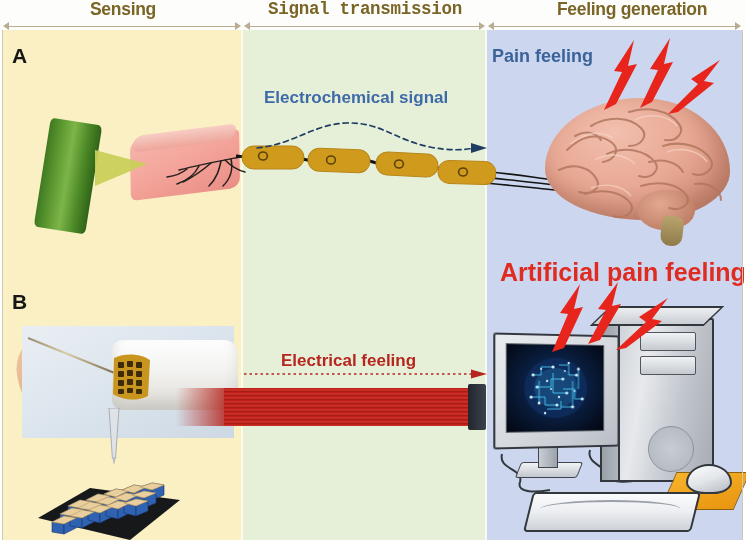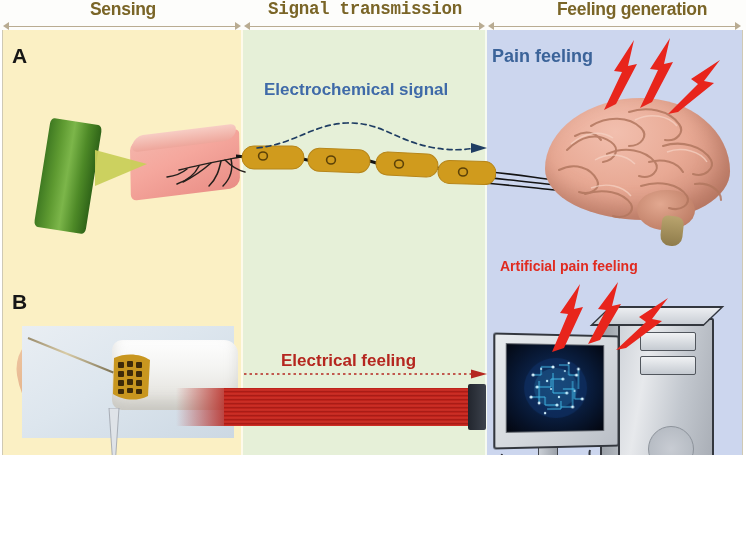--- a/index.html
+++ b/index.html
@@ -1,20 +1,20 @@
 <!DOCTYPE html>
 <html><head>
 <meta charset="utf-8">
 <style>
   html,body{margin:0;padding:0;background:#fff;}
   body{font-family:"Liberation Sans", sans-serif;}
 
   #figure{
     position:relative;
-    width:746px;height:455px;
+    width:746px;height:540px;
     overflow:hidden;
     background:#ffffff;
     box-sizing:border-box;
   }
 
   
   #header-band{
     position:absolute;left:0;top:0;width:746px;height:30px;
     background:#fdfdfb;
     z-index:30;
@@ -60,24 +60,24 @@
   
   .panel-letter{
     position:absolute;font-weight:bold;font-size:21px;color:#161616;
     z-index:22;
   }
   #letter-A{left:12px;top:44px;}
   #letter-B{left:12px;top:290px;}
 
   
   .cap{position:absolute;font-weight:bold;white-space:nowrap;z-index:20;}
-  #cap-electrochem{left:264px;top:80px;font-size:17px;color:#3f6aa8;}
+  #cap-electrochem{left:264px;top:88px;font-size:17px;color:#3f6aa8;}
   #cap-pain{left:492px;top:46px;font-size:18px;color:#3b6399;}
   #cap-electrical{left:281px;top:351px;font-size:17px;color:#b5261f;}
-  #cap-artificial{left:500px;top:258px;font-size:14px;color:#e02b20;}
+  #cap-artificial{left:500px;top:258px;font-size:25px;color:#e02b20;}
 
   
   
   #stem{
     position:absolute;left:42px;top:121px;width:52px;height:110px;
     transform:rotate(9deg);
     background:linear-gradient(90deg,#3f7a22 0%,#5e9a31 25%,#7cb64a 48%,#4e8a27 75%,#2f6418 100%);
     border-radius:4px/6px;
     z-index:10;
   }

